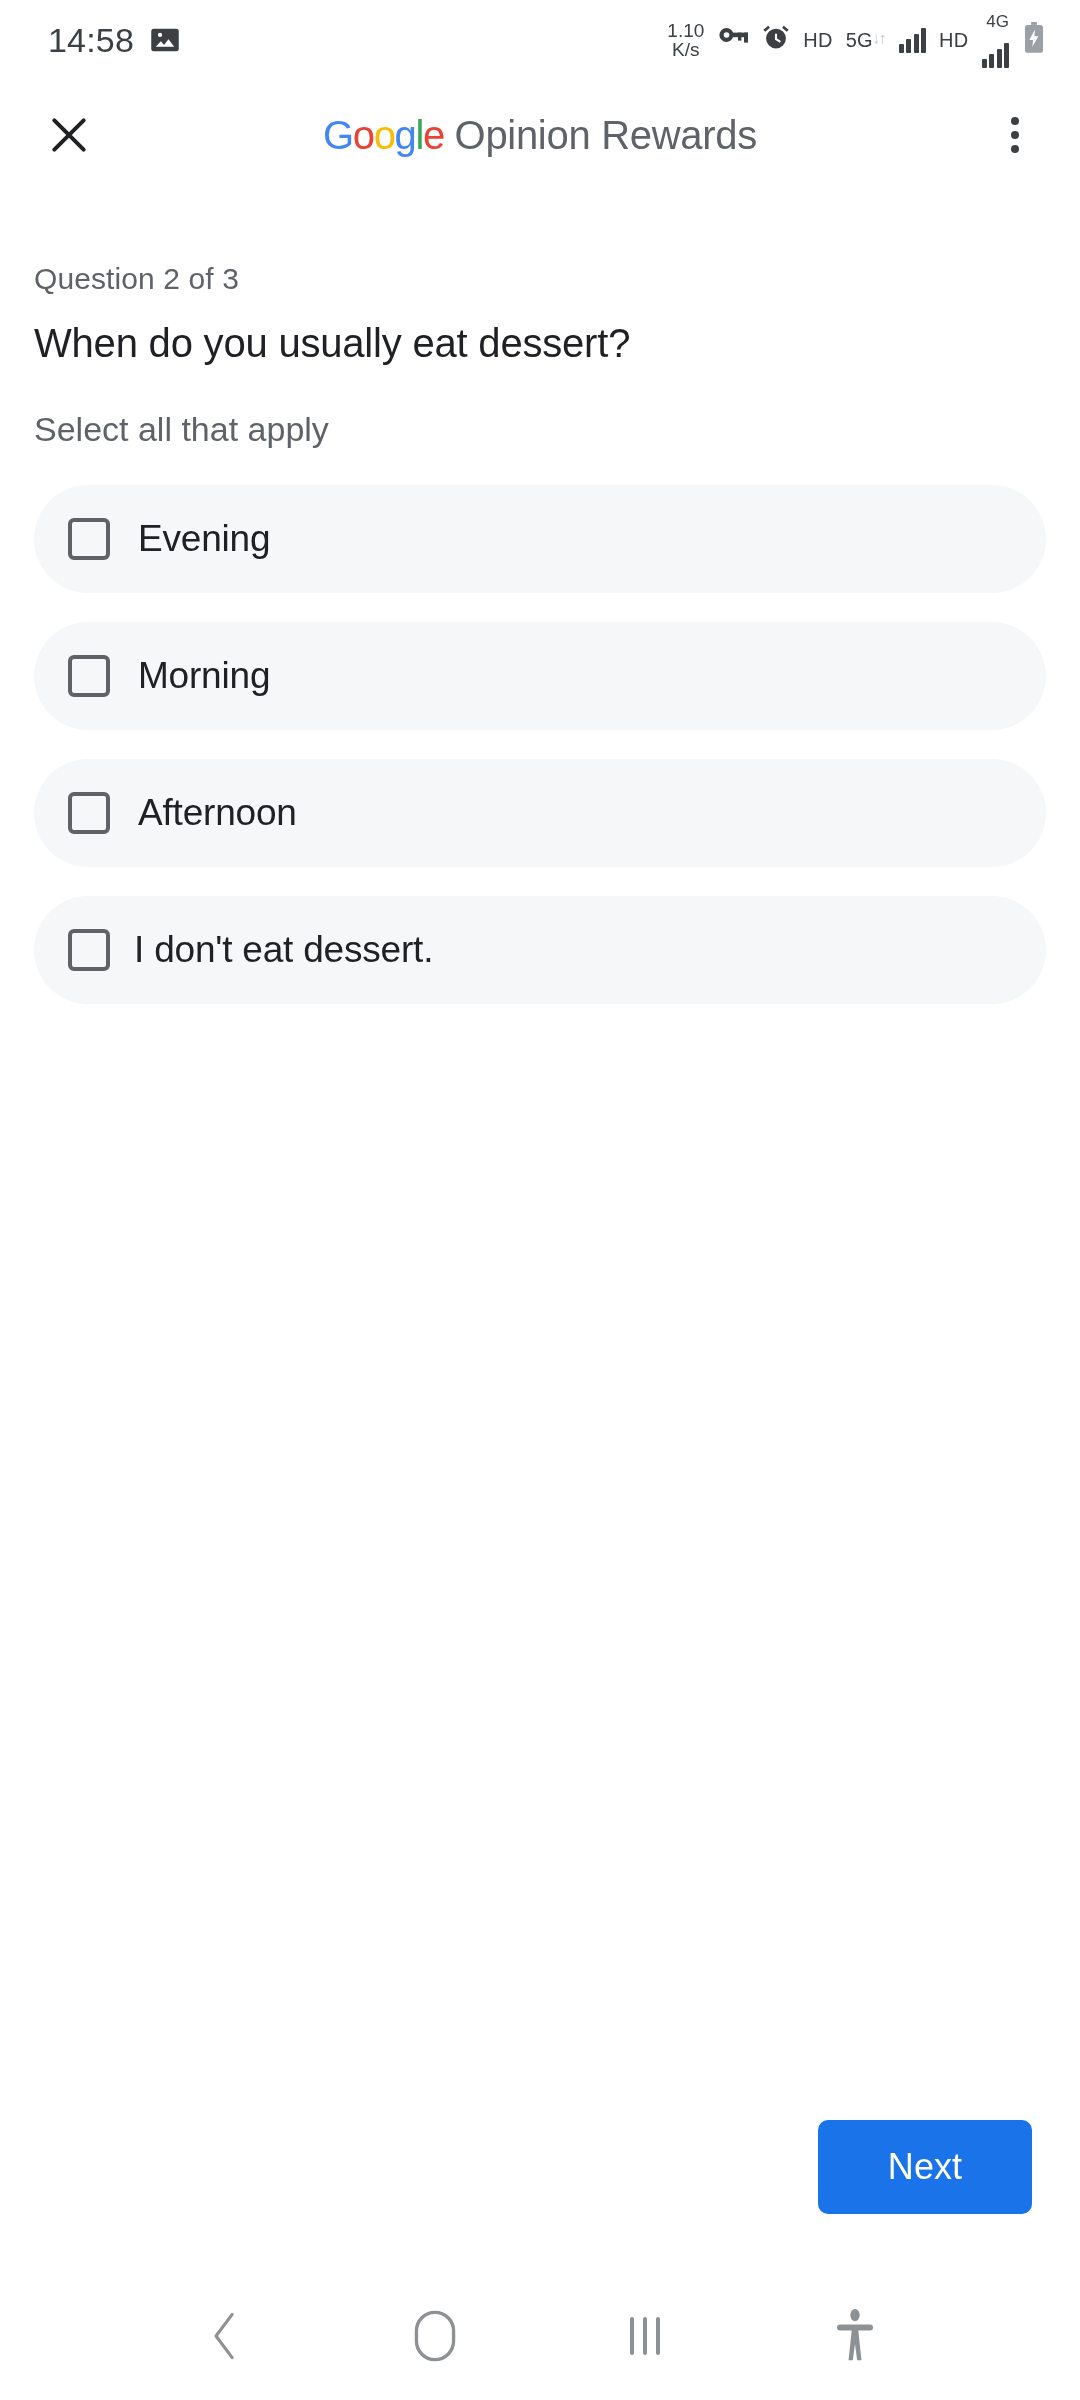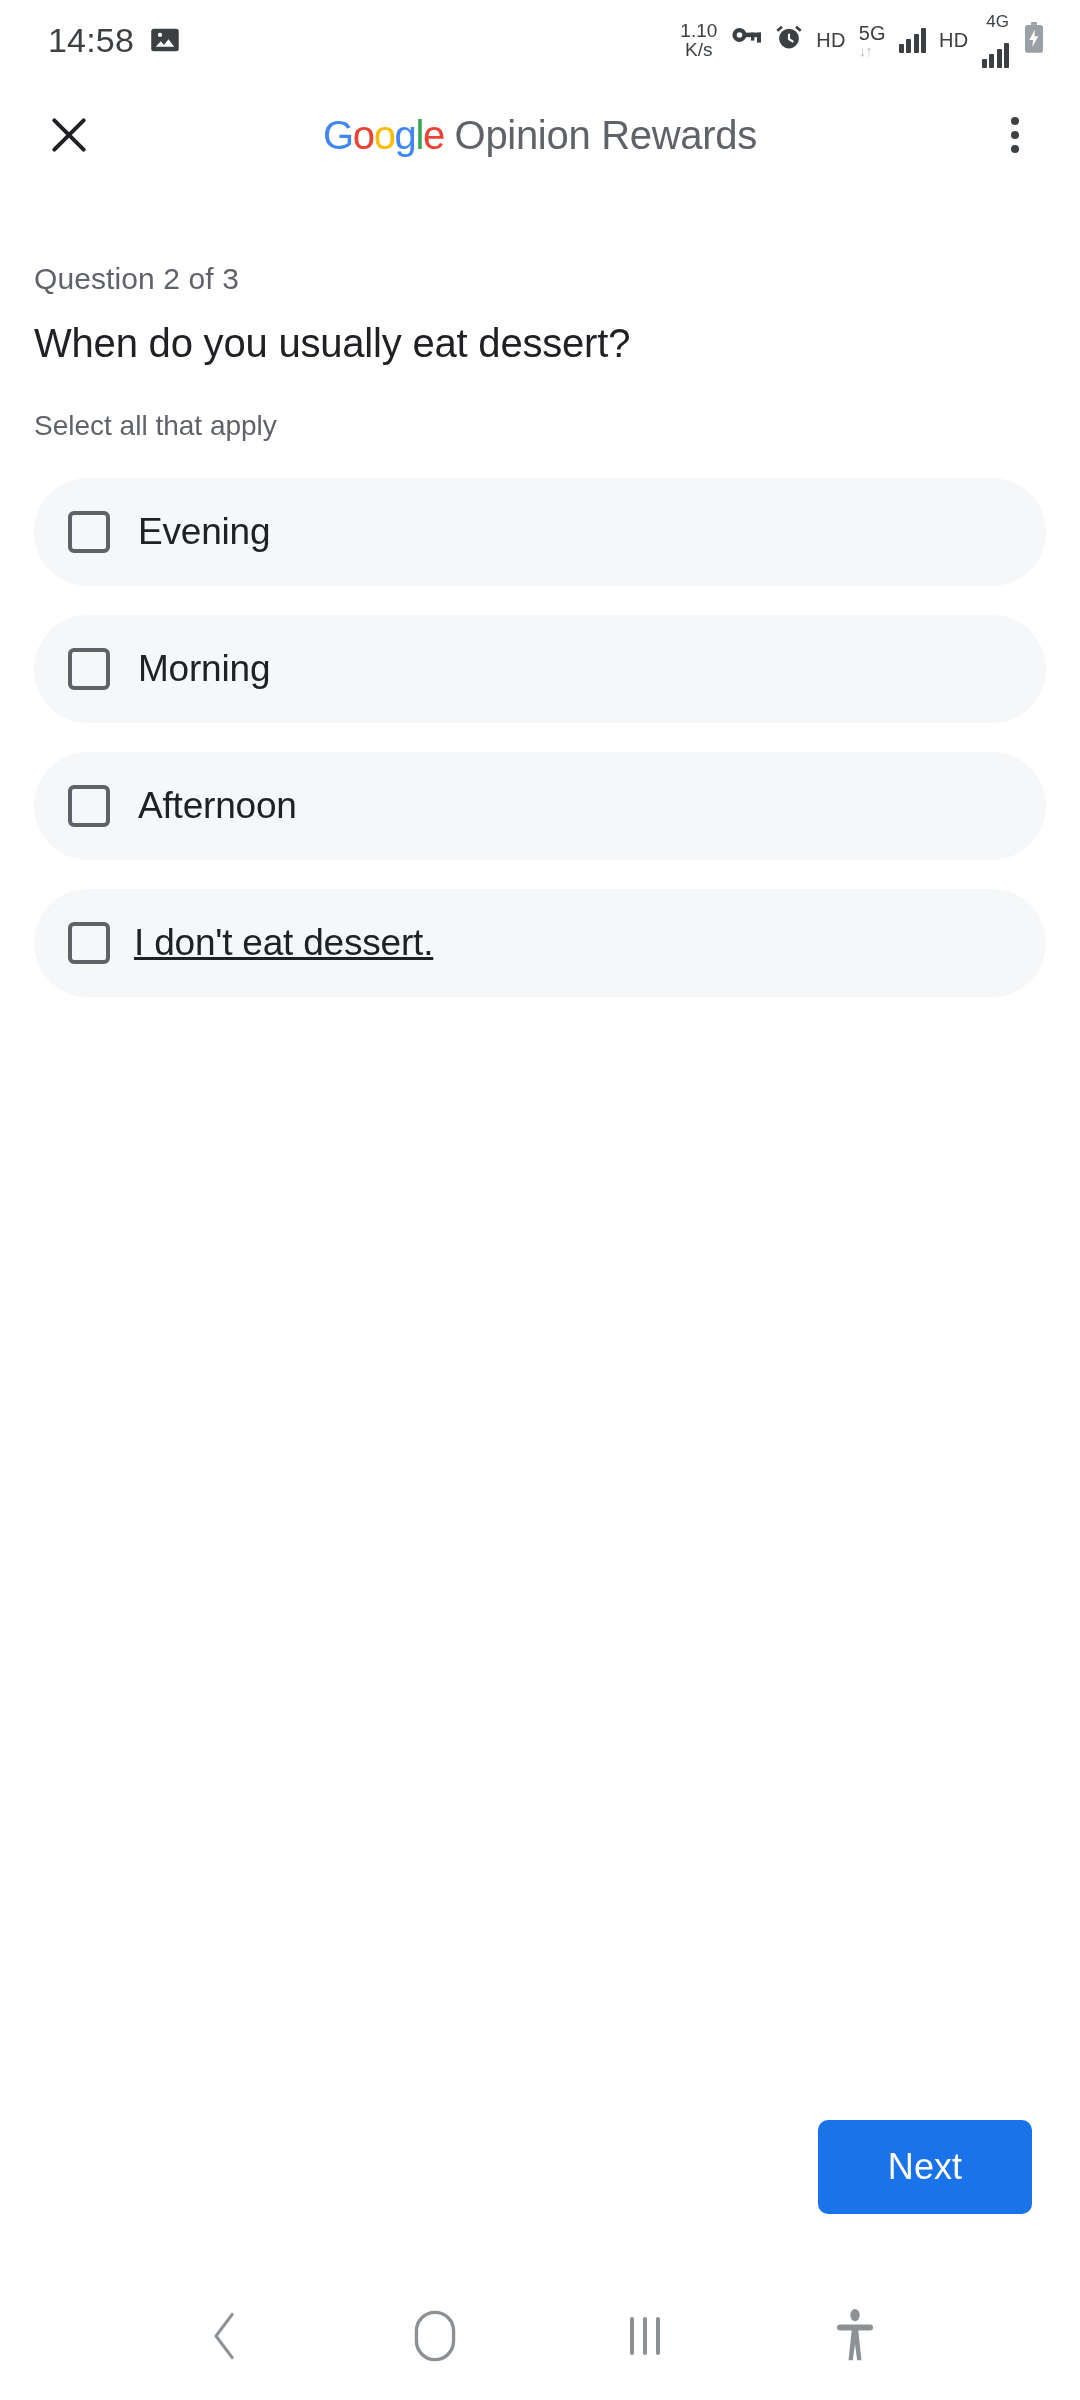--- a/index.html
+++ b/index.html
@@ -57,21 +57,21 @@
     text-align:right;
   }
   .tiny-label{
     font-size:20px;
     color:#3c4043;
     font-weight:500;
     letter-spacing:0.3px;
   }
   .gen-stack{
     display:flex;
-    flex-direction:column;
+    flex-direction:row;
     align-items:flex-start;
     line-height:1;
   }
   .gen-stack .g{
     font-size:20px; color:#3c4043; font-weight:500;
   }
   .gen-stack .arrows{
     font-size:15px; color:#bdc1c6; letter-spacing:-1px;
   }
   .sig{ display:flex; align-items:flex-end; gap:2.5px; height:26px;}
@@ -147,21 +147,21 @@
   }
   .q-title{
     margin-top:22px;
     font-size:40px;
     color:#202124;
     letter-spacing:-0.2px;
     line-height:1.25;
   }
   .q-hint{
     margin-top:42px;
-    font-size:28px;
+    font-size:34px;
     color:#5f6368;
   }
   .options{
     margin-top:36px;
     display:flex;
     flex-direction:column;
     gap:29px;
   }
   .option{
     height:108px;
@@ -178,21 +178,21 @@
     border-radius:6px;
     background:transparent;
     flex:0 0 42px;
   }
   .opt-label{
     margin-left:28px;
     font-size:37px;
     color:#202124;
     letter-spacing:-0.2px;
   }
-  .option.tight .opt-label{ margin-left:24px;text-decoration:underline; }
+  .option.tight .opt-label{ margin-left:24px; }
 
   
   .footer{
     flex:0 0 auto;
     padding:0 48px 58px 0;
     display:flex;
     justify-content:flex-end;
   }
   .next-btn{
     min-width:214px;

